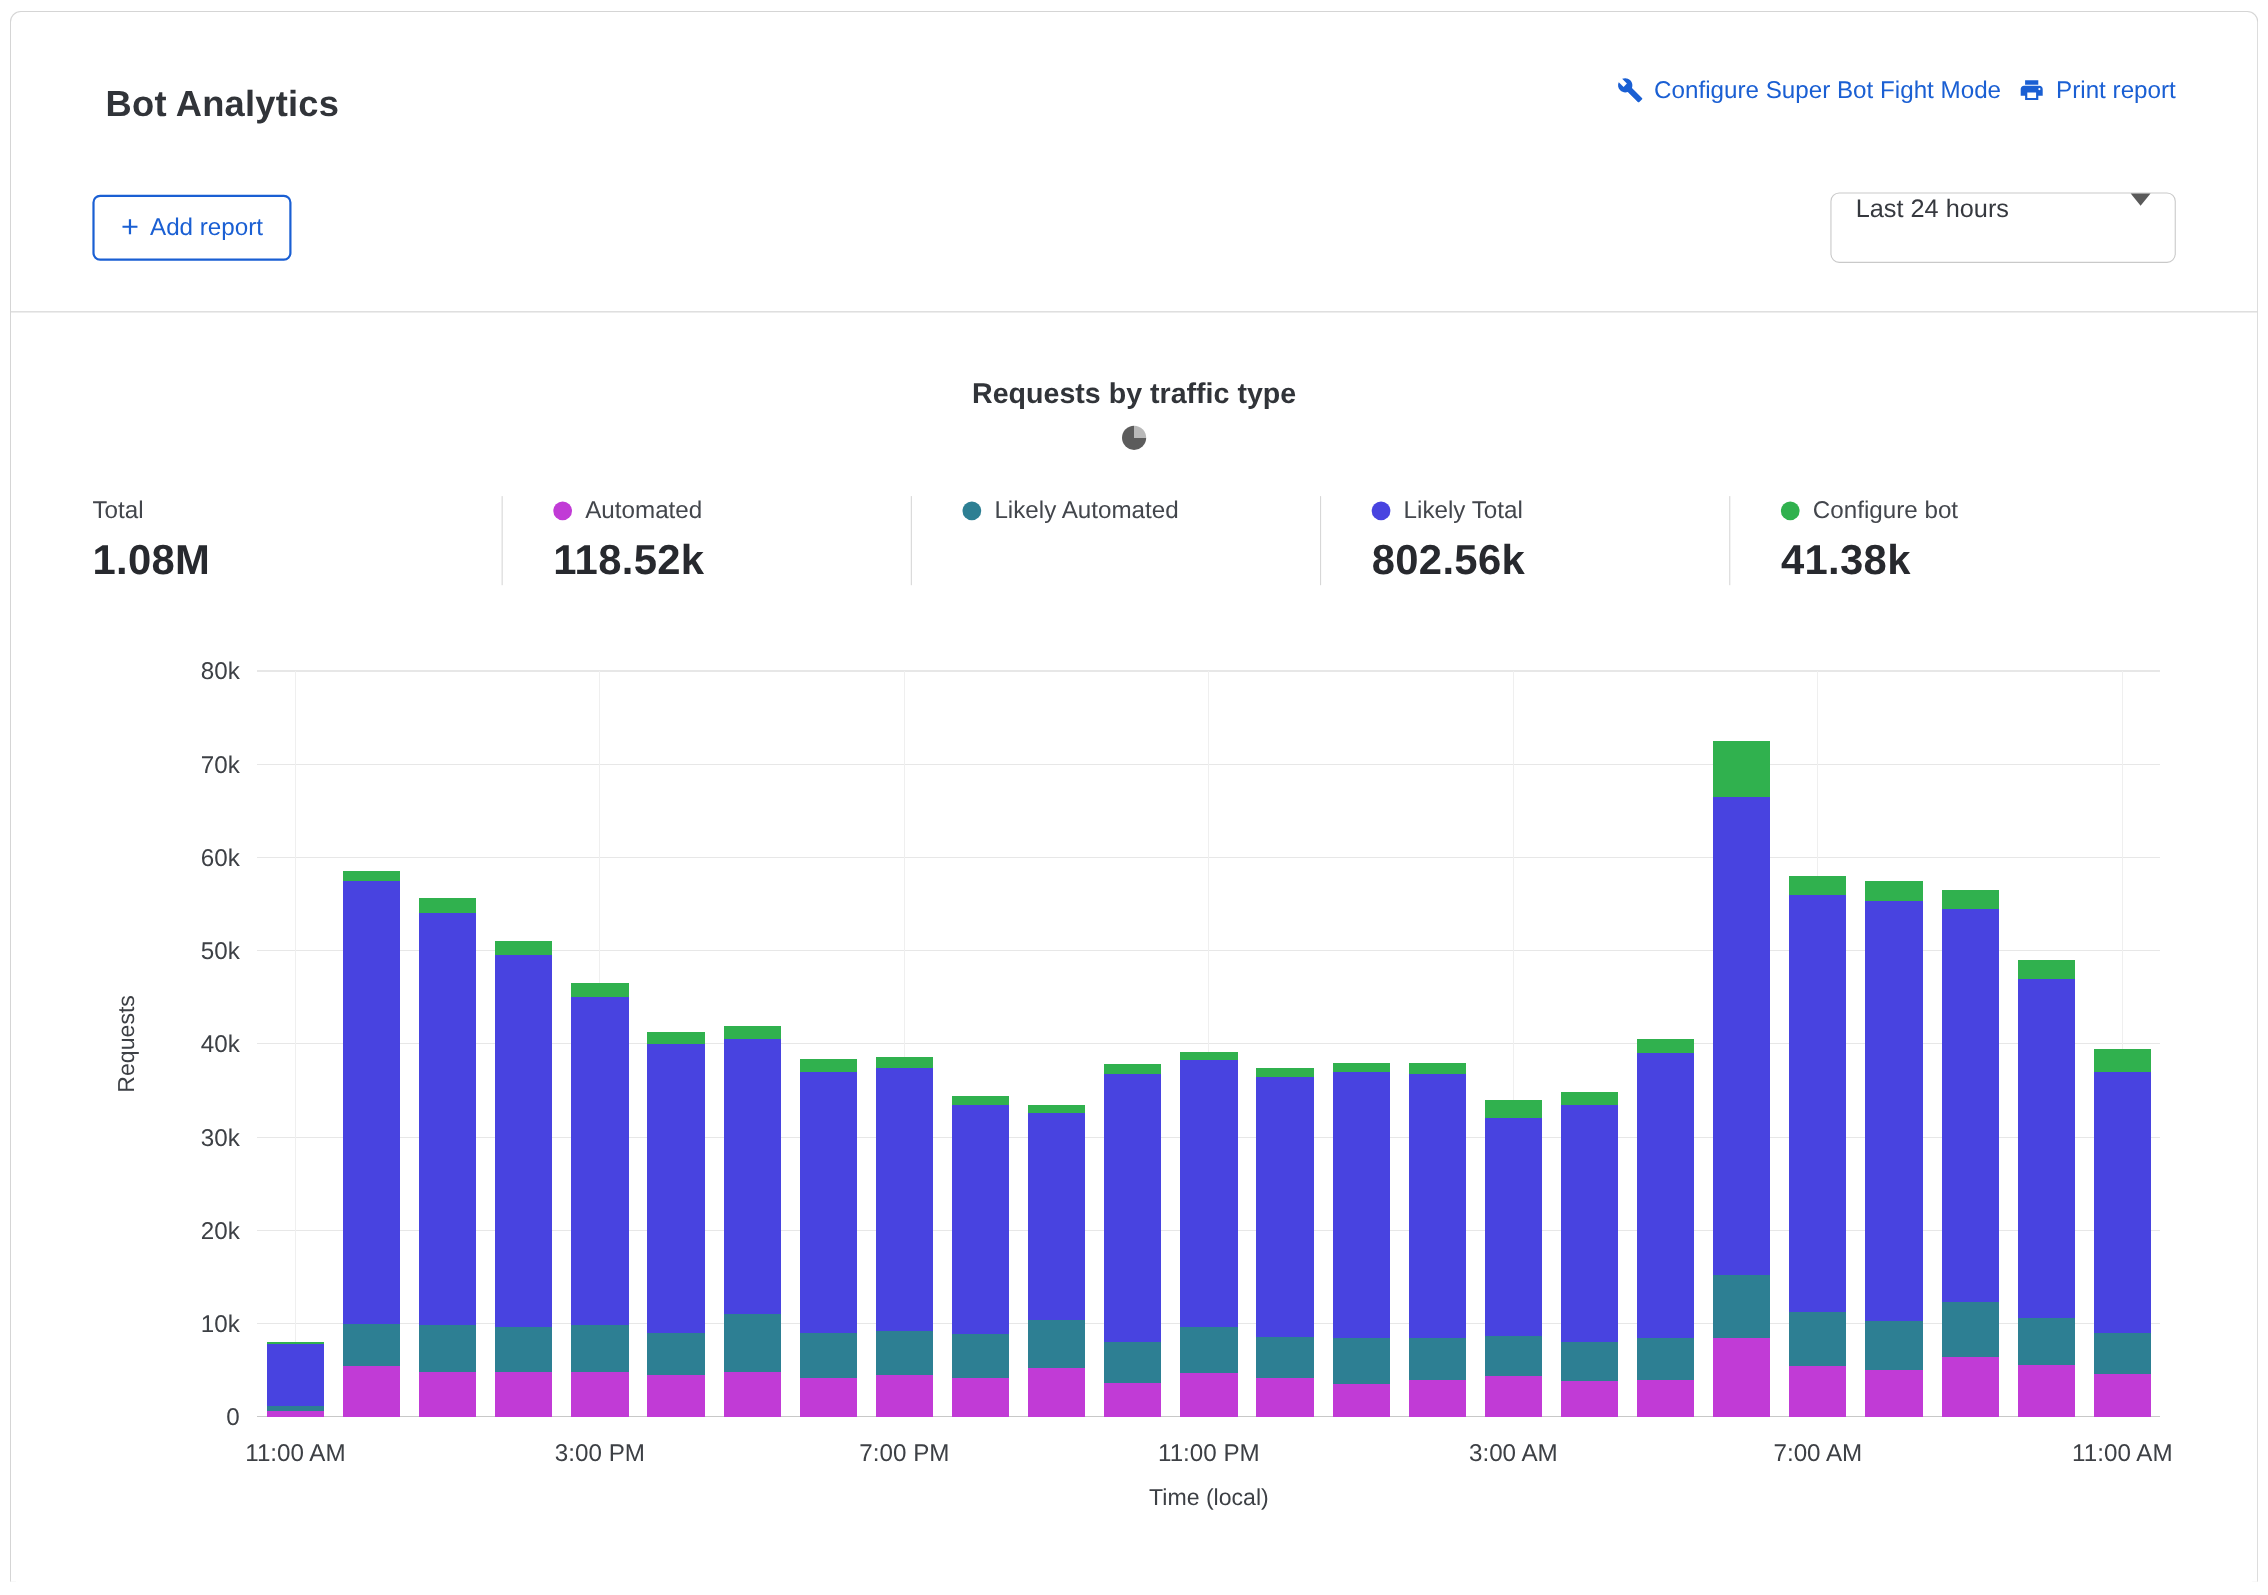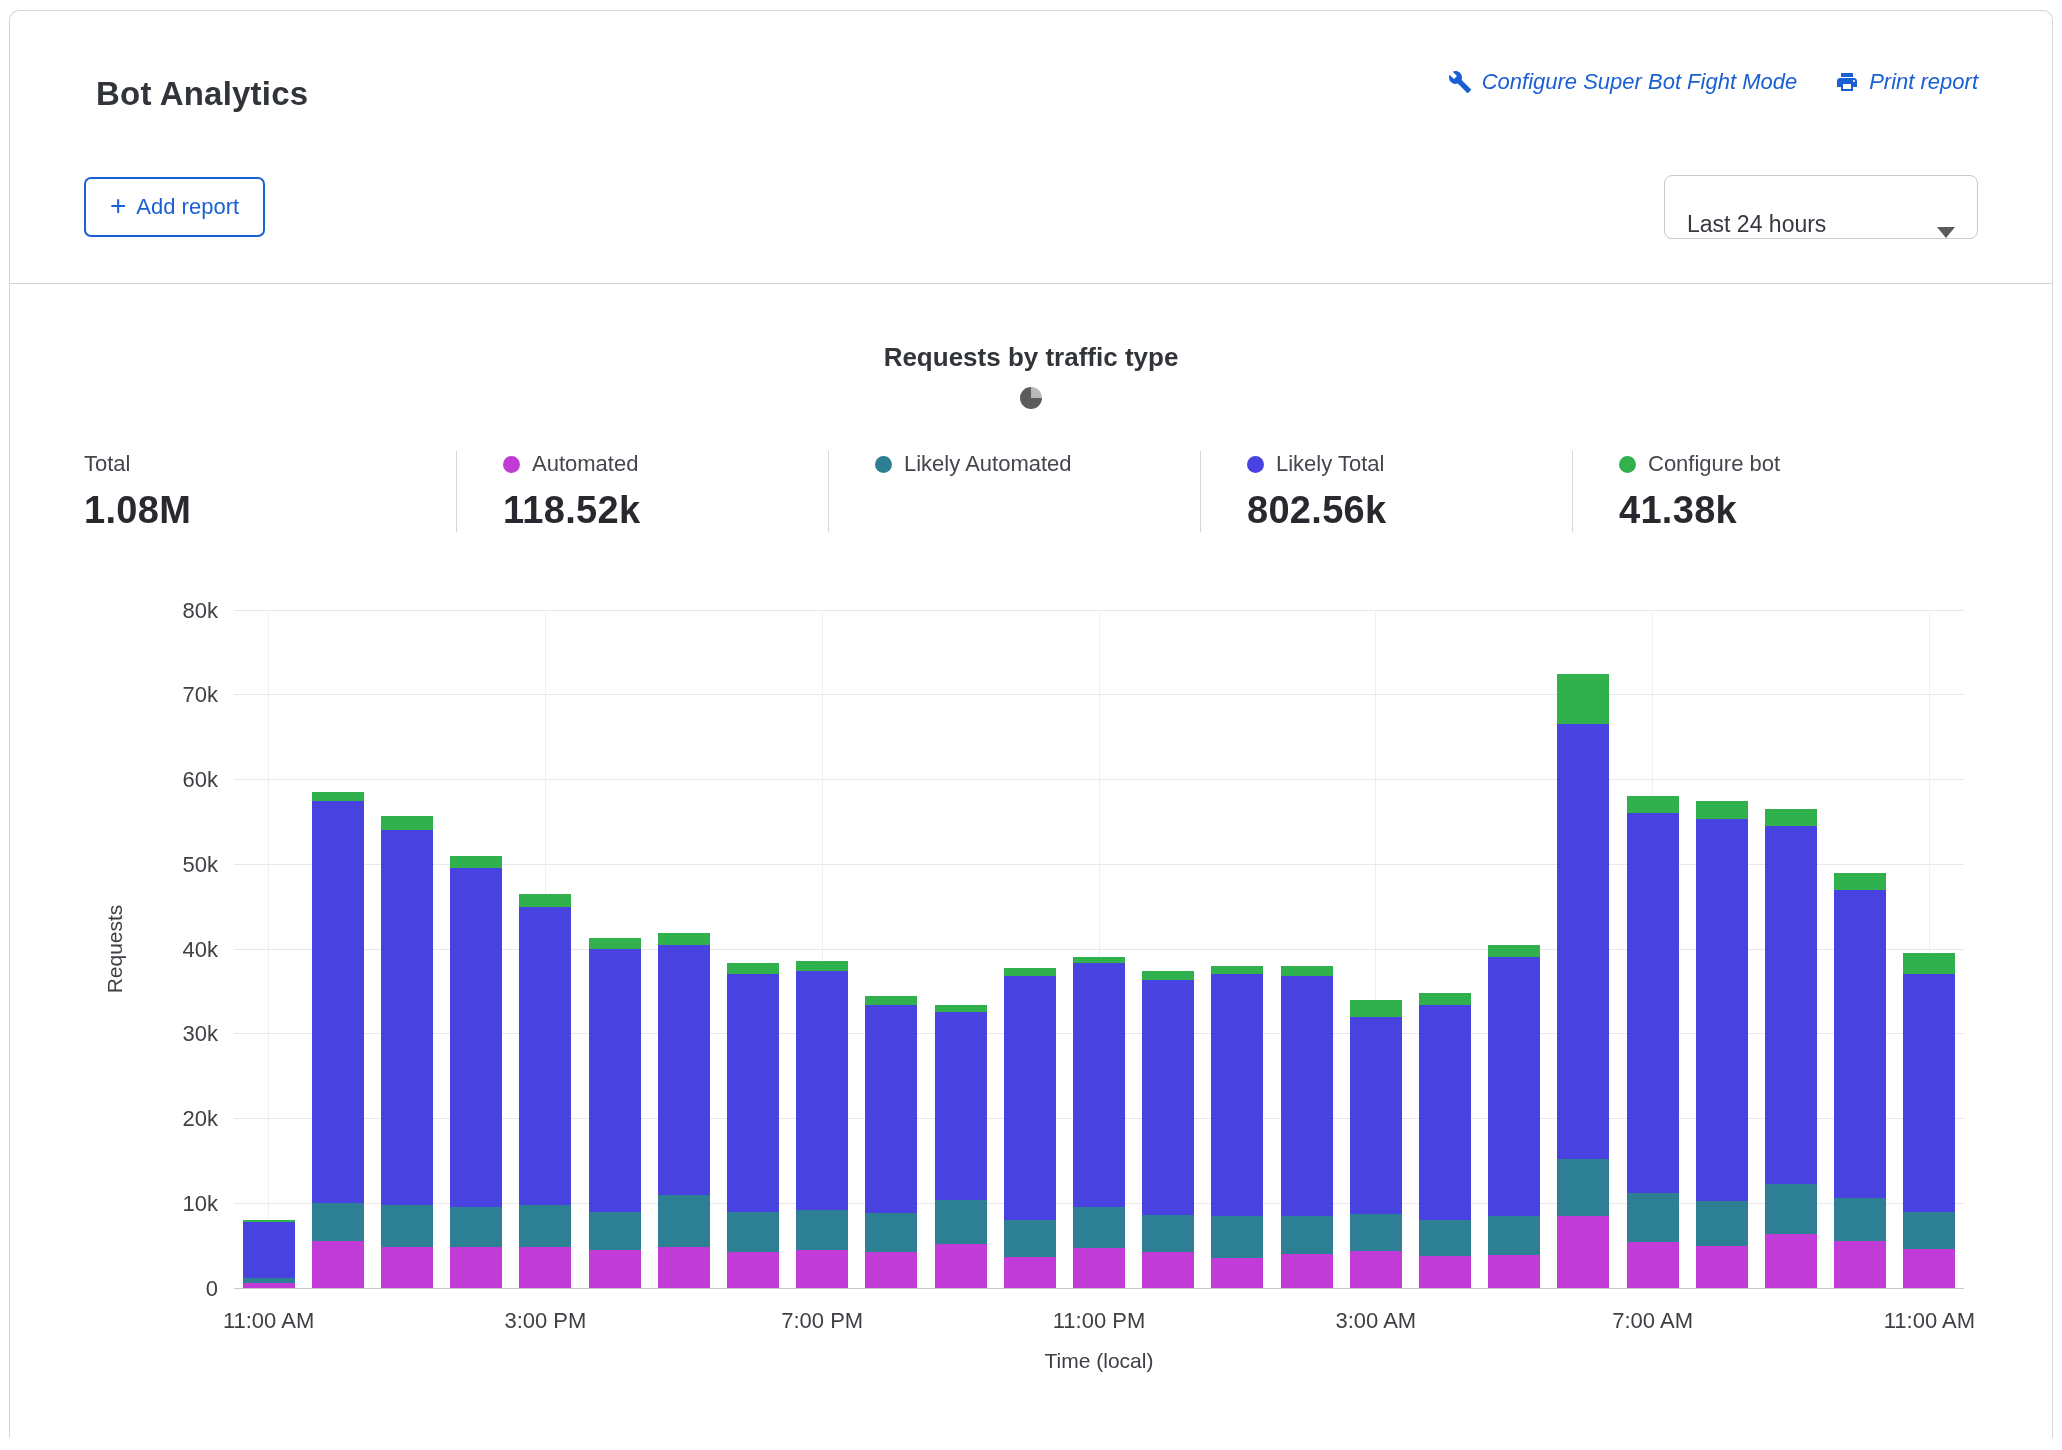--- a/index.html
+++ b/index.html
@@ -1,27 +1,27 @@
 <!DOCTYPE html>
 <html><head>
 <meta charset="utf-8">
 <style>
   html,body{margin:0;padding:0;background:#fff;font-family:"Liberation Sans",sans-serif;color:#36393f;}
   body{width:2062px;height:1450px;overflow:hidden;}
   .card{margin:10px 9px 0 9px;border:1px solid #d5d5d5;border-bottom:none;border-radius:10px 10px 0 0;background:#fff;height:1428px;box-sizing:border-box;}
   .card-header{padding:52px 74px 44px 74px;border-bottom:1px solid #d2d2d2;}
   .header-row{display:flex;justify-content:space-between;align-items:flex-start;}
   h1{margin:12px;font-size:33px;font-weight:700;color:#313439;letter-spacing:.2px;}
-  .header-links{display:flex;gap:38px;align-items:center;padding-top:6px;font-style:italic;}
+  .header-links{display:flex;gap:16px;align-items:center;padding-top:6px;}
   .link{display:flex;align-items:center;gap:10px;color:#1a5fd3;font-size:22px;text-decoration:none;cursor:pointer;}
   .link svg{display:block;}
   .filter-row{display:flex;justify-content:space-between;align-items:center;margin-top:50px;}
   .add-filter{display:flex;align-items:center;gap:10px;background:#fff;border:2px solid #1a5fd3;color:#1a5fd3;font-size:22px;font-family:inherit;border-radius:7px;padding:0 24px;height:60px;cursor:pointer;}
   .add-filter .plus{font-size:28px;line-height:1;font-weight:400;margin-top:-3px;}
-  .dropdown{display:flex;align-items:flex-end;justify-content:space-between;width:268px;height:62px;border:1px solid #c9c9c9;border-radius:8px;padding:0 22px;font-size:23px;color:#36393f;cursor:pointer;background:#fff;}
+  .dropdown{display:flex;align-items:flex-start;justify-content:space-between;width:268px;height:62px;border:1px solid #c9c9c9;border-radius:8px;padding:0 22px;font-size:23px;color:#36393f;cursor:pointer;background:#fff;}
   .caret{width:0;height:0;border-left:9px solid transparent;border-right:9px solid transparent;border-top:11px solid #5a5a5a;}
   .chart-section{padding:58px 74px 0 74px;}
   .section-title-row{display:flex;align-items:center;gap:14px;flex-direction:column;}
   h2{margin:0;font-size:26px;font-weight:700;color:#313439;}
   .pie-icon{width:22px;height:22px;border-radius:50%;background:conic-gradient(#b9b9b9 0 90deg,#5c5c5c 90deg 360deg);display:inline-block;}
   .stats-row{display:flex;margin-top:42px;}
   .stat{width:372px;box-sizing:border-box;padding-right:20px;}
   .stat + .stat{border-left:1px solid #d7d7d7;padding-left:46px;}
   .stat-label-row{display:flex;align-items:center;gap:12px;font-size:22px;color:#43464c;}
   .dot{width:17px;height:17px;border-radius:50%;display:inline-block;flex:0 0 auto;}

